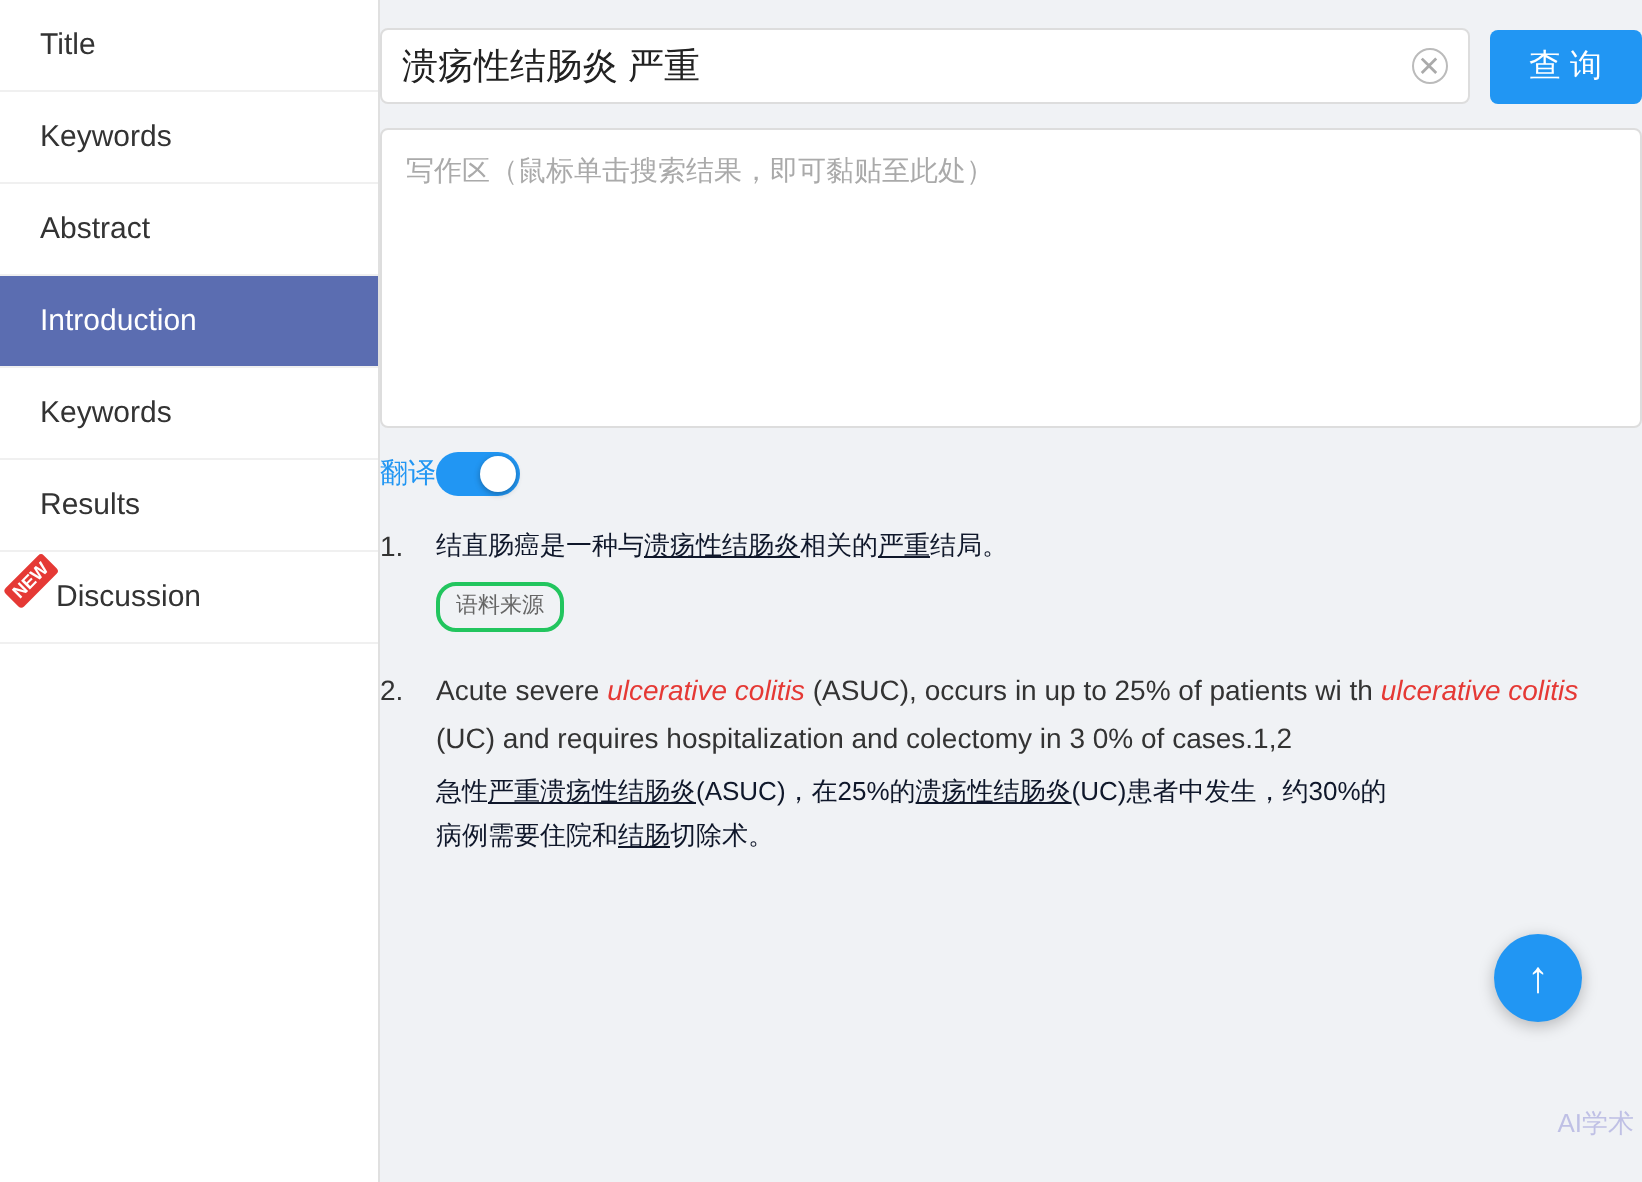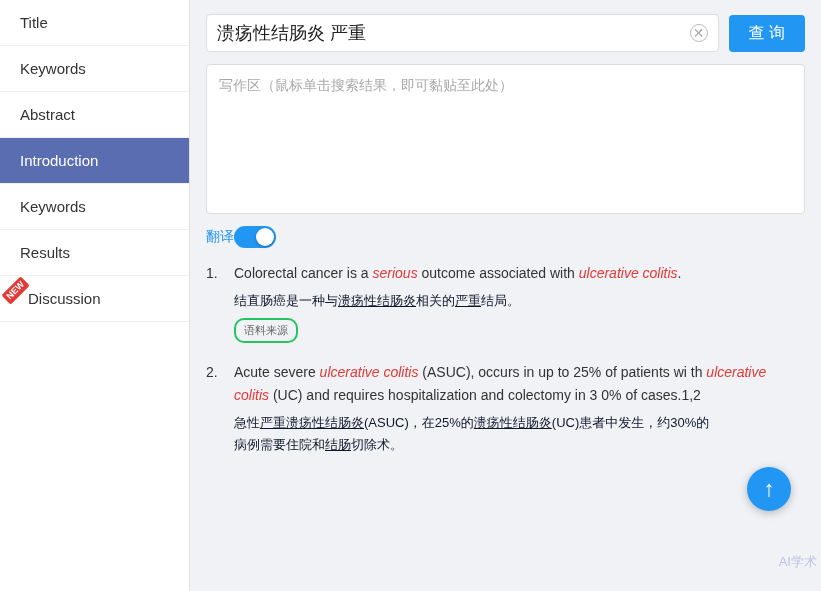--- a/index.html
+++ b/index.html
@@ -49,21 +49,21 @@
       transform: rotate(-45deg);
       transform-origin: center;
       border-radius: 2px;
       line-height: 1.2;
     }
 
     
     .main {
       flex: 1;
       background: #f0f2f5;
-      padding: 14px 16px;
+      padding: 14px 0;
       overflow-y: auto;
       height: 517px;
     }
 
     
     .search-bar {
       display: flex;
       align-items: center;
       gap: 10px;
       margin-bottom: 12px;
@@ -284,23 +284,20 @@
     <div class="toggle-switch">
       <div class="toggle-knob"></div>
     </div>
   </div>
 
   <div class="results-list">
 
     <div class="result-item">
       <span class="result-num">1.</span>
       <div class="result-content">
-        <div class="result-en">
-          Colorectal cancer is a <span class="italic-red">serious</span> outcome associated with <span class="italic-red">ulcerative colitis</span>.
-        </div>
         <div class="result-cn">
           结直肠癌是一种与<span style="text-decoration:underline;">溃疡性结肠炎</span>相关的<span style="text-decoration:underline;">严重</span>结局。
         </div>
         <span class="source-tag">语料来源</span>
       </div>
     </div>
 
     <div class="result-item">
       <span class="result-num">2.</span>
       <div class="result-content">

